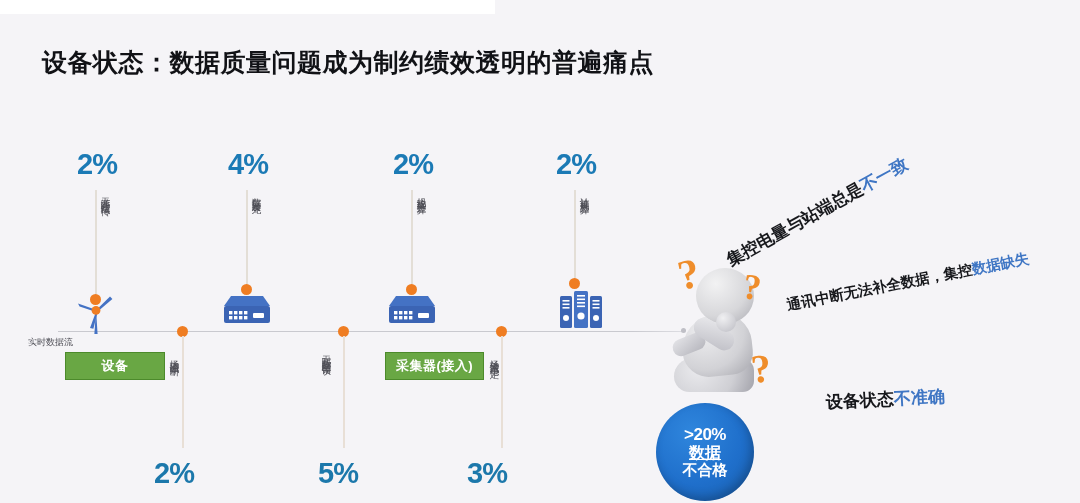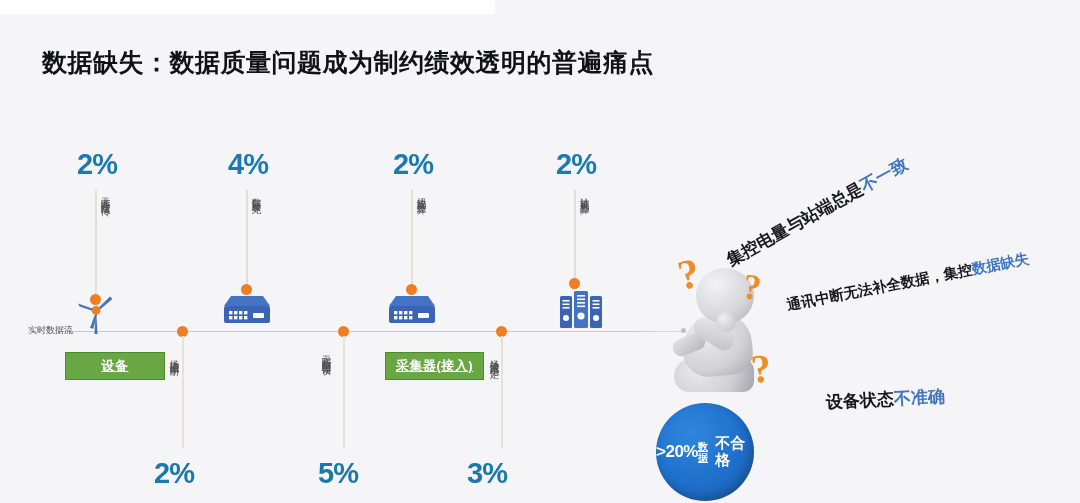--- a/index.html
+++ b/index.html
@@ -21,21 +21,21 @@
     letter-spacing:.5px;white-space:nowrap;
   }
 
   
   .axis{
     position:absolute;left:58px;top:331px;width:625px;height:1px;
     background:linear-gradient(to right,#c9c9cf 0%,#c9c9cf 92%,#dddde2 100%);
   }
   .axis-cap{position:absolute;left:681px;top:328px;width:5px;height:5px;border-radius:50%;background:#bfbfc6;}
   .axis-label{
-    position:absolute;left:28px;top:324px;font-size:9px;color:#4a4a52;white-space:nowrap;
+    position:absolute;left:28px;top:336px;font-size:9px;color:#4a4a52;white-space:nowrap;
   }
 
   
   .stem{position:absolute;width:1.6px;background:#e3ded6;}
   .stem.down{background:#e8dfd6;}
   .dot{position:absolute;width:11px;height:11px;border-radius:50%;background:#ef7d22;}
 
   
   .pct{
     position:absolute;font-size:29px;font-weight:bold;color:#1b7ab5;
@@ -50,44 +50,44 @@
     text-orientation:upright;
     font-size:9.5px;color:#4d4d55;letter-spacing:1.5px;
     white-space:nowrap;line-height:1;
   }
 
   
   .gbox{
     position:absolute;background:#69a744;border:1px solid #4c8a2b;
     color:#ffffff;font-size:13px;font-weight:bold;
     display:flex;align-items:center;justify-content:center;
-    height:26px;letter-spacing:.5px;text-decoration:underline;
+    height:26px;letter-spacing:.5px;
   }
 
   
   .icon{position:absolute;}
 
   
   .ann{
     position:absolute;white-space:nowrap;font-weight:bold;
     transform-origin:left center;
   }
   .ann .blk{color:#17181c;}
   .ann .blu{color:#3f76c4;}
 
   
   .circle{
     position:absolute;left:656px;top:403px;width:98px;height:98px;border-radius:50%;
     background:radial-gradient(circle at 36% 30%,#2f86dd 0%,#1f6fcb 55%,#1a5fae 100%);
     box-shadow:inset -3px -4px 10px rgba(0,0,0,.22);
-    display:flex;flex-direction:row;align-items:center;justify-content:center;
+    display:flex;flex-direction:column;align-items:center;justify-content:center;
     color:#fff;font-weight:bold;line-height:1.12;
   }
   .circle .c1{font-size:17px;letter-spacing:-.5px;}
-  .circle .c2{font-size:10px;text-decoration:underline;}
+  .circle .c2{font-size:16px;text-decoration:underline;}
   .circle .c3{font-size:15px;}
 
   
   .qm{position:absolute;color:#ef8d2b;font-weight:bold;font-family:"Liberation Serif",serif;}
 
   
   .thinker{position:absolute;left:664px;top:262px;width:120px;height:150px;}
   .t-head{position:absolute;left:32px;top:6px;width:58px;height:56px;border-radius:50%;
     background:radial-gradient(circle at 34% 28%,#f2f2f3 0%,#d7d7da 58%,#a9a9b0 100%);}
   .t-body{position:absolute;left:18px;top:52px;width:70px;height:62px;border-radius:36px 30px 22px 26px;
@@ -102,21 +102,21 @@
   .t-fist{position:absolute;left:52px;top:50px;width:20px;height:20px;border-radius:50%;
     background:radial-gradient(circle at 35% 30%,#f0f0f2,#bcbcc3);}
 </style>
 </head>
 <body>
 
 <div id="slide">
 
   <div class="top-strip"></div>
 
-  <div class="title">数据缺失：数据质量问题成为制约绩效透明的普遍痛点</div>
+  <div class="title">设备状态：数据质量问题成为制约绩效透明的普遍痛点</div>
 
   <div class="axis"></div>
   <div class="axis-cap"></div>
   <div class="axis-label">实时数据流</div>
 
   <div class="pct" style="left:77px;top:148px;">2%</div>
   <div class="stem" style="left:95px;top:190px;height:108px;"></div>
   <div class="vlabel" style="left:101px;top:190px;">无缆存断点续传</div>
   <div class="dot" style="left:90px;top:294px;"></div>
 

